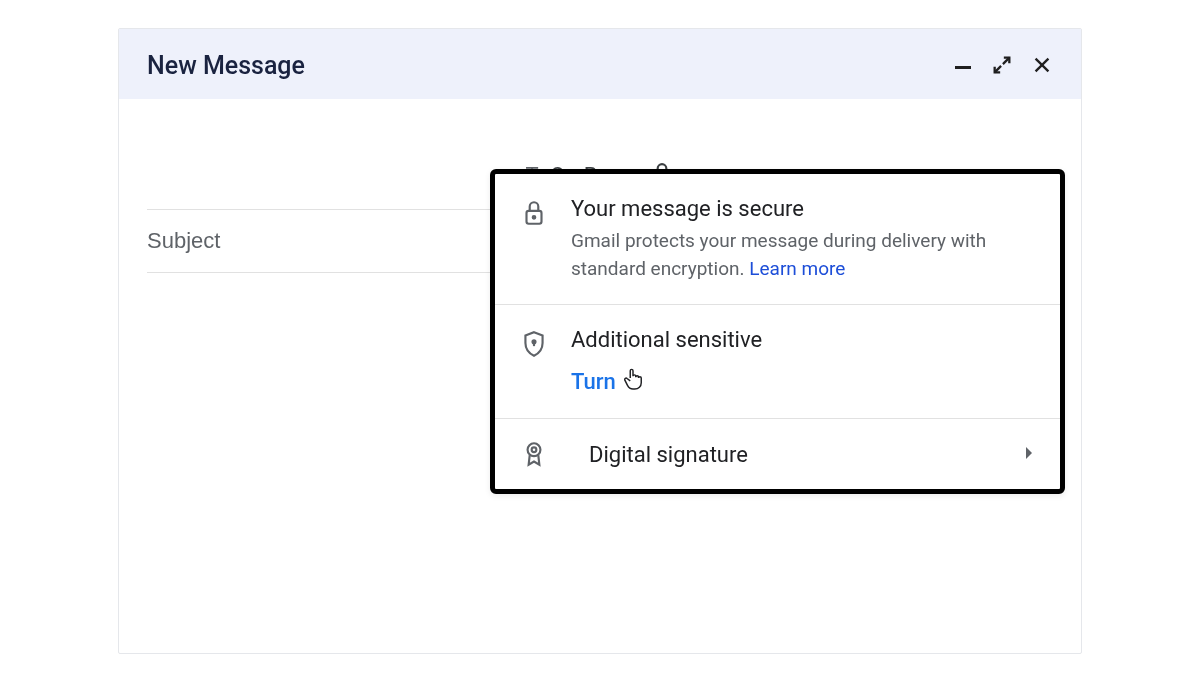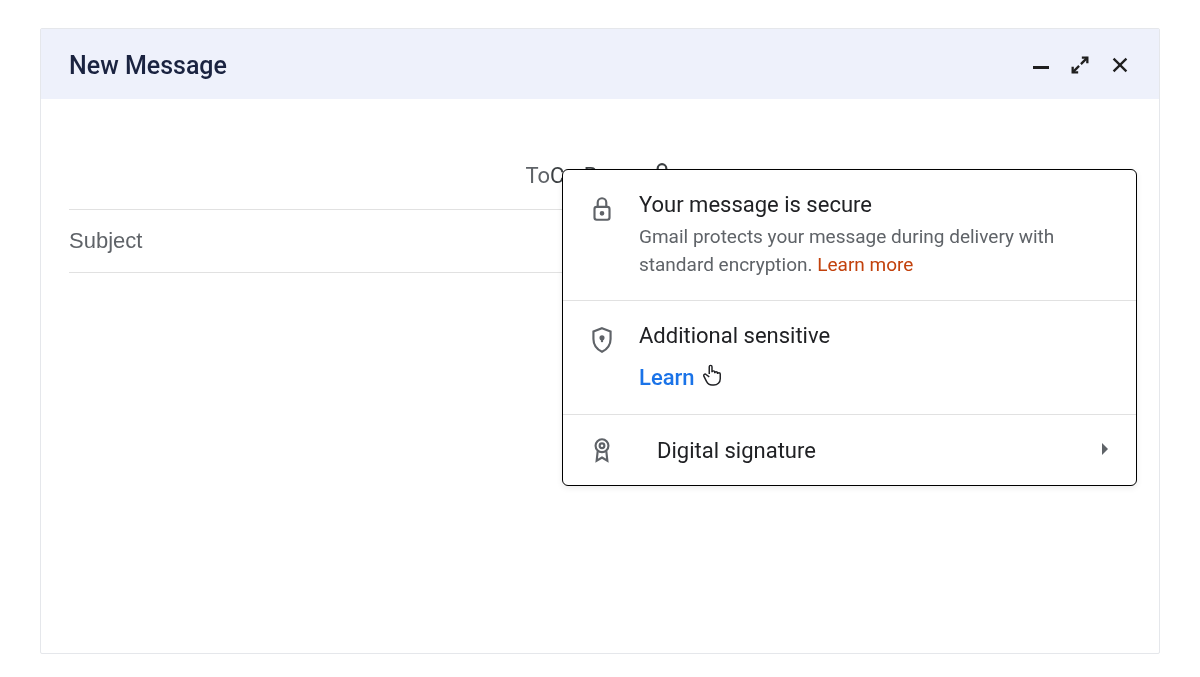--- a/index.html
+++ b/index.html
@@ -9,21 +9,21 @@
     }
     body {
       font-family: -apple-system, BlinkMacSystemFont, "Segoe UI", Roboto, Arial, sans-serif;
       background: #fff;
       width: 1200px;
       height: 677px;
       overflow: hidden;
     }
     .compose-window {
       position: relative;
-      width: 1120px;
+      width: 964px;
       margin: 28px auto 0;
       border: 1px solid #e5e7eb;
       border-radius: 2px;
       background: #fff;
     }
     .compose-header {
       display: flex;
       align-items: center;
       justify-content: space-between;
       background: #eef1fb;
@@ -110,25 +110,25 @@
     }
     .subject-row input::placeholder {
       color: #5f6368;
     }
     .body-area {
       min-height: 380px;
     }
     
     .encryption-popup {
       position: absolute;
-      right: 22px;
+      right: 16px;
       top: 140px;
       width: 575px;
       background: #fff;
-      border: 1px solid #000000;
+      border: 5px solid #000000;
       border-radius: 6px;
       box-shadow: 0 2px 6px rgba(0,0,0,0.08);
     }
     .popup-section {
       padding: 22px 26px 22px 26px;
       display: flex;
       gap: 22px;
       border-bottom: 1px solid #e1e1e1;
     }
     .popup-section:last-child {
@@ -148,21 +148,21 @@
       color: #202124;
       font-weight: 400;
       margin-bottom: 6px;
     }
     .popup-desc {
       font-size: 19px;
       color: #5f6368;
       line-height: 1.45;
     }
     .popup-link {
-      color: #c2410c;
+      color: #1d4ed8;
       text-decoration: none;
       cursor: pointer;
     }
     .turn-row {
       margin-top: 14px;
       display: flex;
       align-items: center;
       gap: 6px;
     }
     .turn-link {
@@ -264,21 +264,21 @@
       <div class="popup-icon">
         <svg class="shield-svg" width="26" height="30" viewBox="0 0 24 28" fill="none" stroke="#5f6368" stroke-width="2">
           <path d="M12 3 L20 6 V13 C20 19 16 23 12 25 C8 23 4 19 4 13 V6 Z"></path>
           <circle cx="12" cy="12" r="1.4" fill="#5f6368"></circle>
           <line x1="12" y1="13.4" x2="12" y2="16" stroke="#5f6368" stroke-width="2"></line>
         </svg>
       </div>
       <div class="popup-content">
         <div class="popup-heading">Additional sensitive</div>
         <div class="turn-row">
-          <span class="turn-link">Learn</span>
+          <span class="turn-link">Turn</span>
           <span class="cursor-icon">
             <svg width="22" height="26" viewBox="0 0 24 28" fill="none" stroke="#202124" stroke-width="1.6">
               <path d="M9 13 V5 a1.5 1.5 0 0 1 3 0 V11 a1.5 1.5 0 0 1 3 0 V12 a1.5 1.5 0 0 1 3 0 V13 a1.5 1.5 0 0 1 3 0 V18 c0 4 -3 7 -7 7 h-2 c-3 0 -5 -2 -6 -4 l-3 -6 a1.5 1.5 0 0 1 2.5 -1.5 L9 16" fill="#fff"></path>
             </svg>
           </span>
         </div>
       </div>
     </div>
 
     <div class="signature-section">

